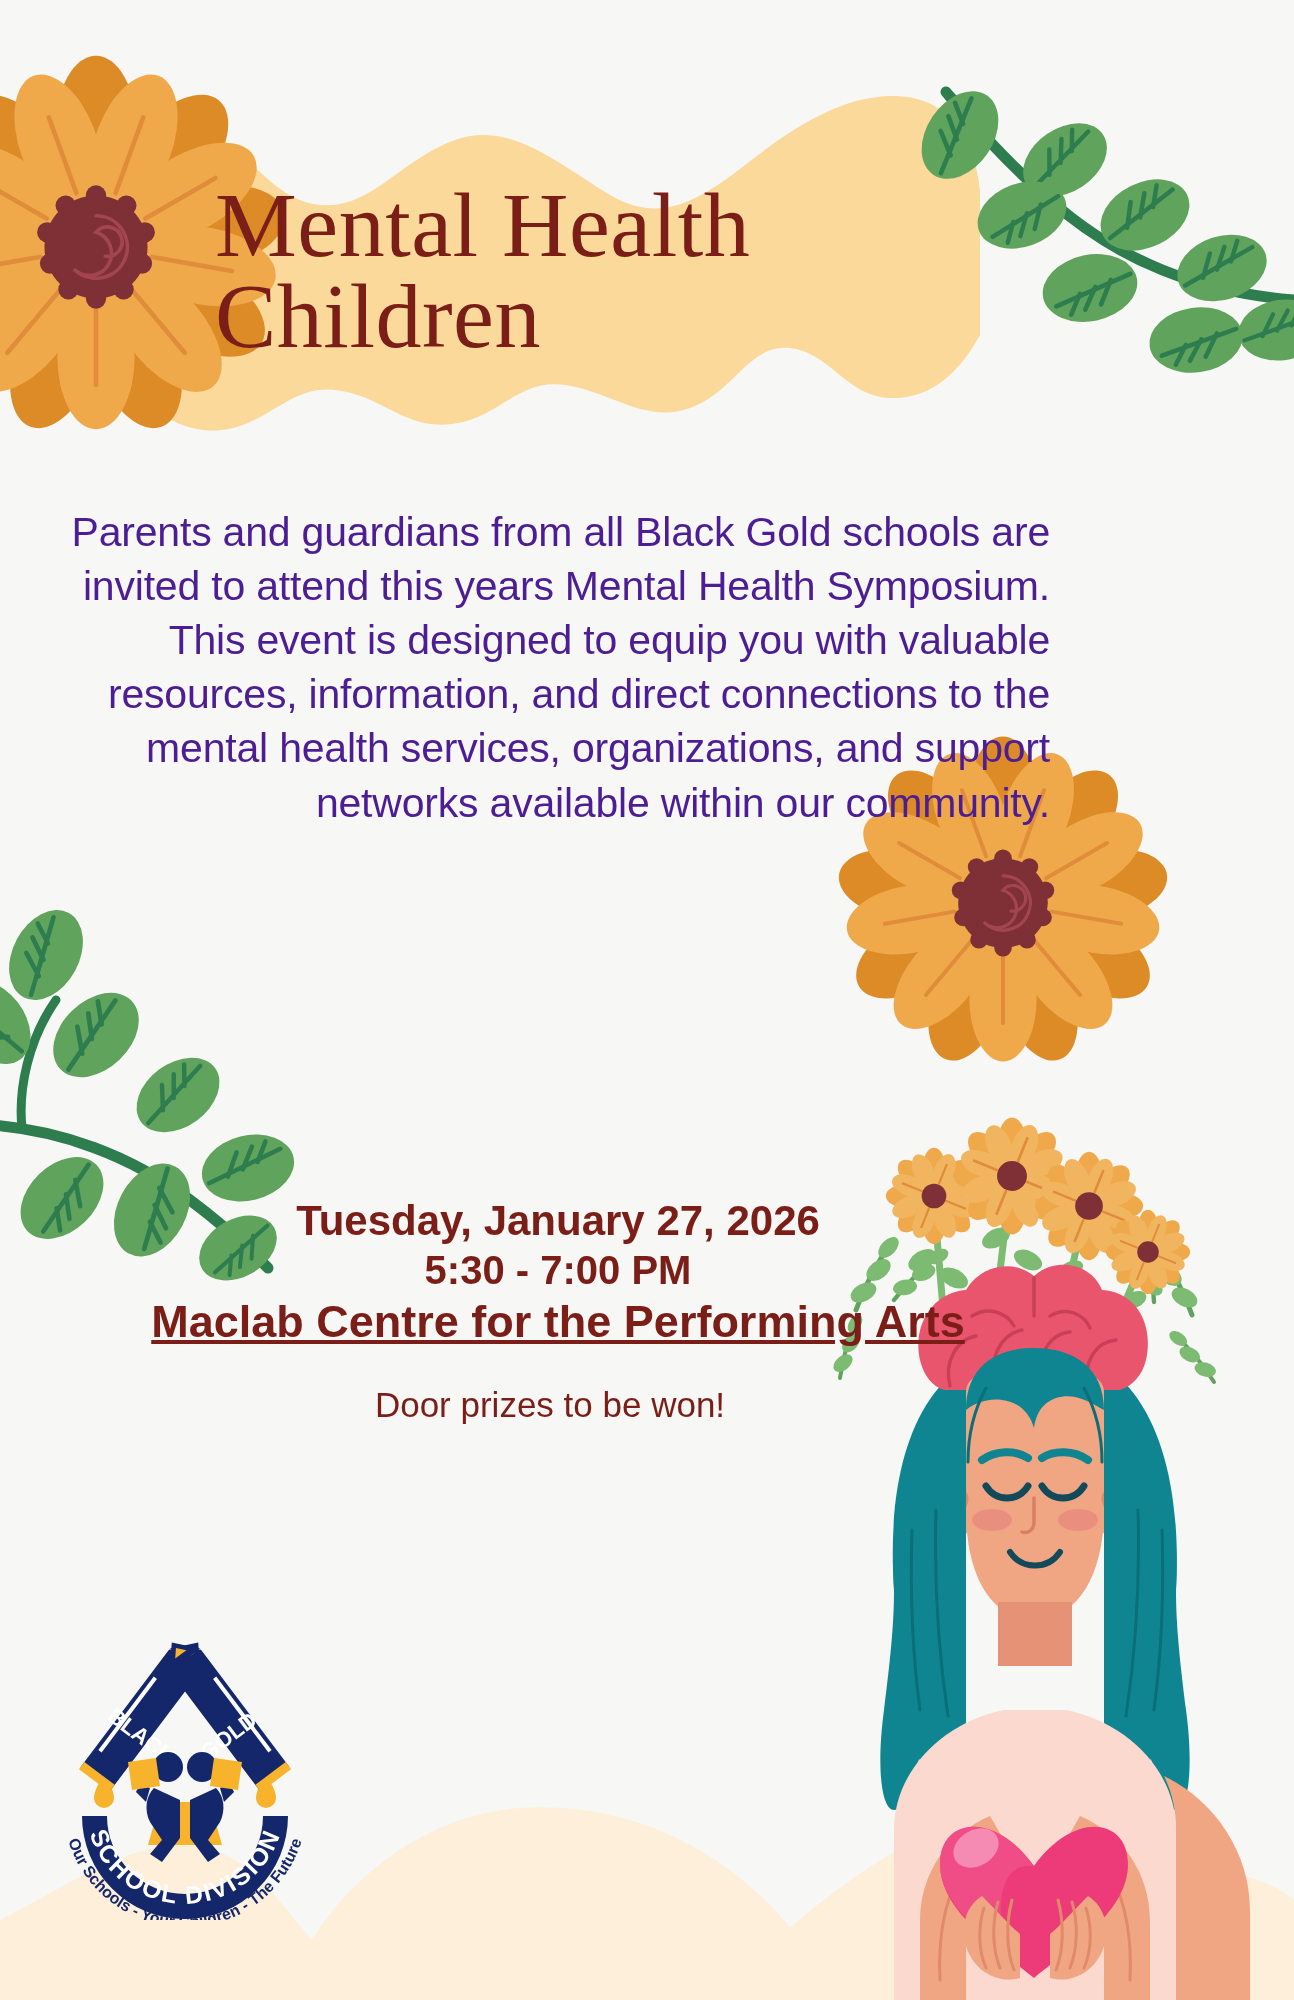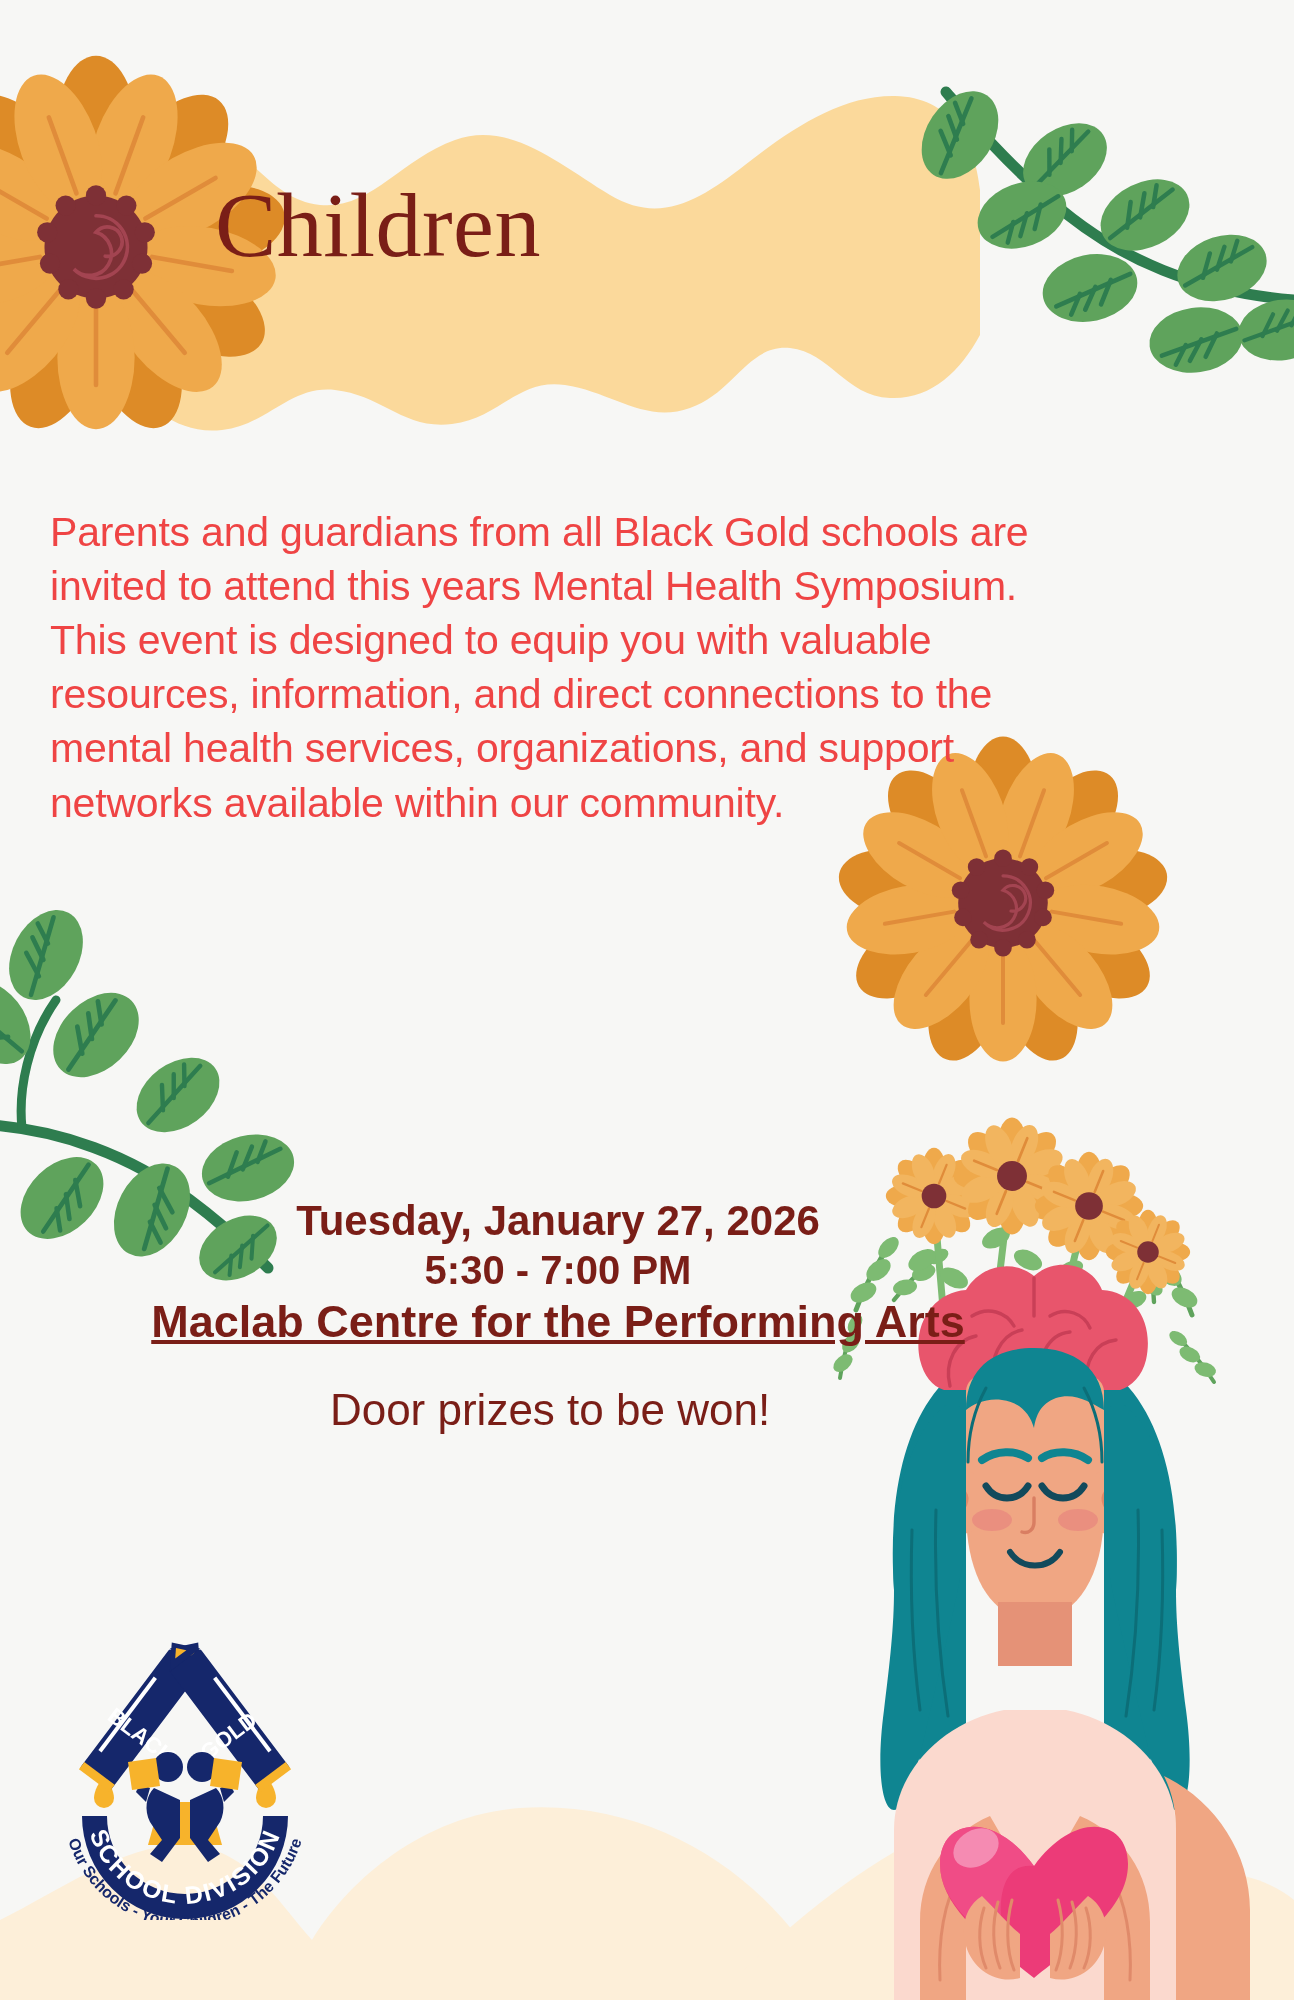--- a/index.html
+++ b/index.html
@@ -27,22 +27,22 @@
     color:#7A1E17;
     font-size:92px;
     line-height:0.99;
     letter-spacing:0.5px;
     font-weight:400;
     white-space:nowrap;
   }
 
   .body-copy{
     position:absolute;left:50px;top:505px;width:1000px;
-    text-align:left;
-    color:#ef4444;
+    text-align:right;
+    color:#4c1d95;
     font-size:41px;
     line-height:1.32;
     font-weight:400;
     letter-spacing:-0.2px;
     z-index:6;
   }
 
   .details{
     position:absolute;left:48px;top:1195px;width:1020px;
     text-align:center;color:#7A1E17;
@@ -51,21 +51,21 @@
     line-height:1.22;
     z-index:6;
   }
   .details .d1{font-size:42px;}
   .details .d2{font-size:40px;}
   .details .d3{font-size:45px;text-decoration:underline;}
 
   .door-prizes{
     position:absolute;left:40px;top:1385px;width:1020px;
     text-align:center;color:#7A1E17;
-    font-size:44px;font-weight:400;
+    font-size:35px;font-weight:400;
     z-index:6;
   }
 
   
   .logo{position:absolute;left:50px;top:1630px;width:270px;height:290px;z-index:7;}
   .logo svg{display:block;width:100%;height:100%;}
 
   
   .illus{position:absolute;left:744px;top:1110px;width:560px;height:900px;z-index:5;}
   .illus svg{display:block;width:100%;height:100%;}
@@ -241,20 +241,21 @@
             <use href="#euLeaf"></use>
           </g>
         <g transform="translate(238,1248) rotate(150) scale(0.80)">
             <use href="#euLeaf"></use>
           </g>
       </g>
     </svg>
   </div>
 
   <div class="title-wrap">
+    <div class="title-line">Mental Health</div>
     <div class="title-line">Children</div>
   </div>
 
   <div class="body-copy">Parents and guardians from all Black Gold schools are invited to attend this years Mental Health Symposium. This event is designed to equip you with valuable resources, information, and direct connections to the mental health services, organizations, and support networks available within our community.</div>
 
   <div class="details">
     <div class="d1">Tuesday, January 27, 2026</div>
     <div class="d2">5:30 - 7:00 PM</div>
     <div class="d3">Maclab Centre for the Performing Arts</div>
   </div>

